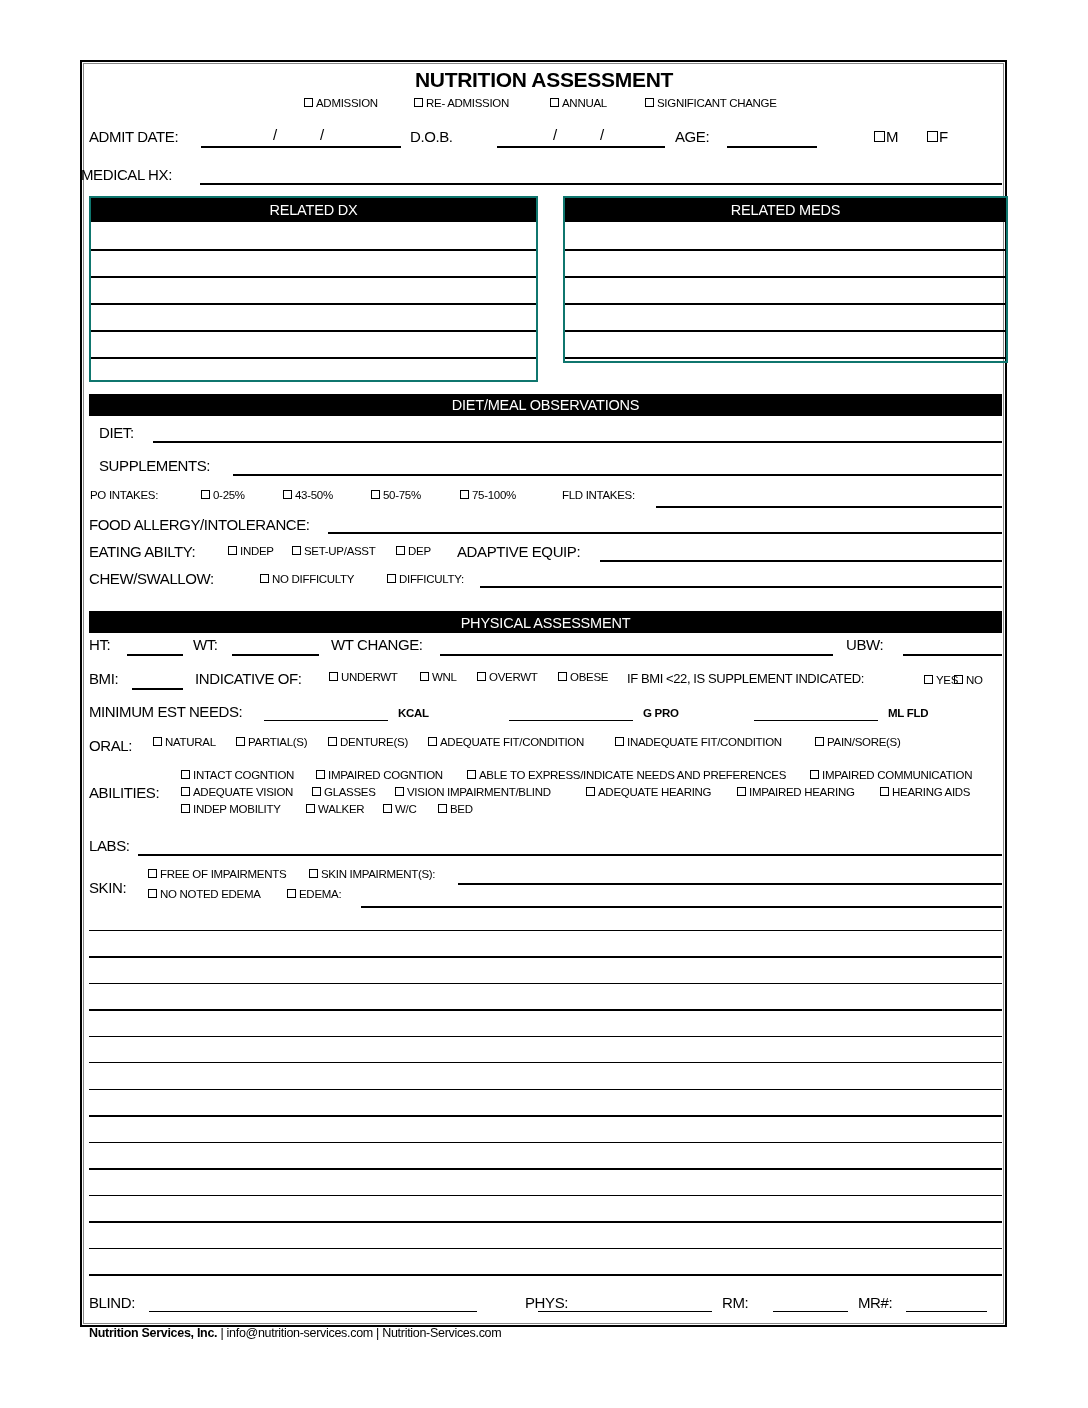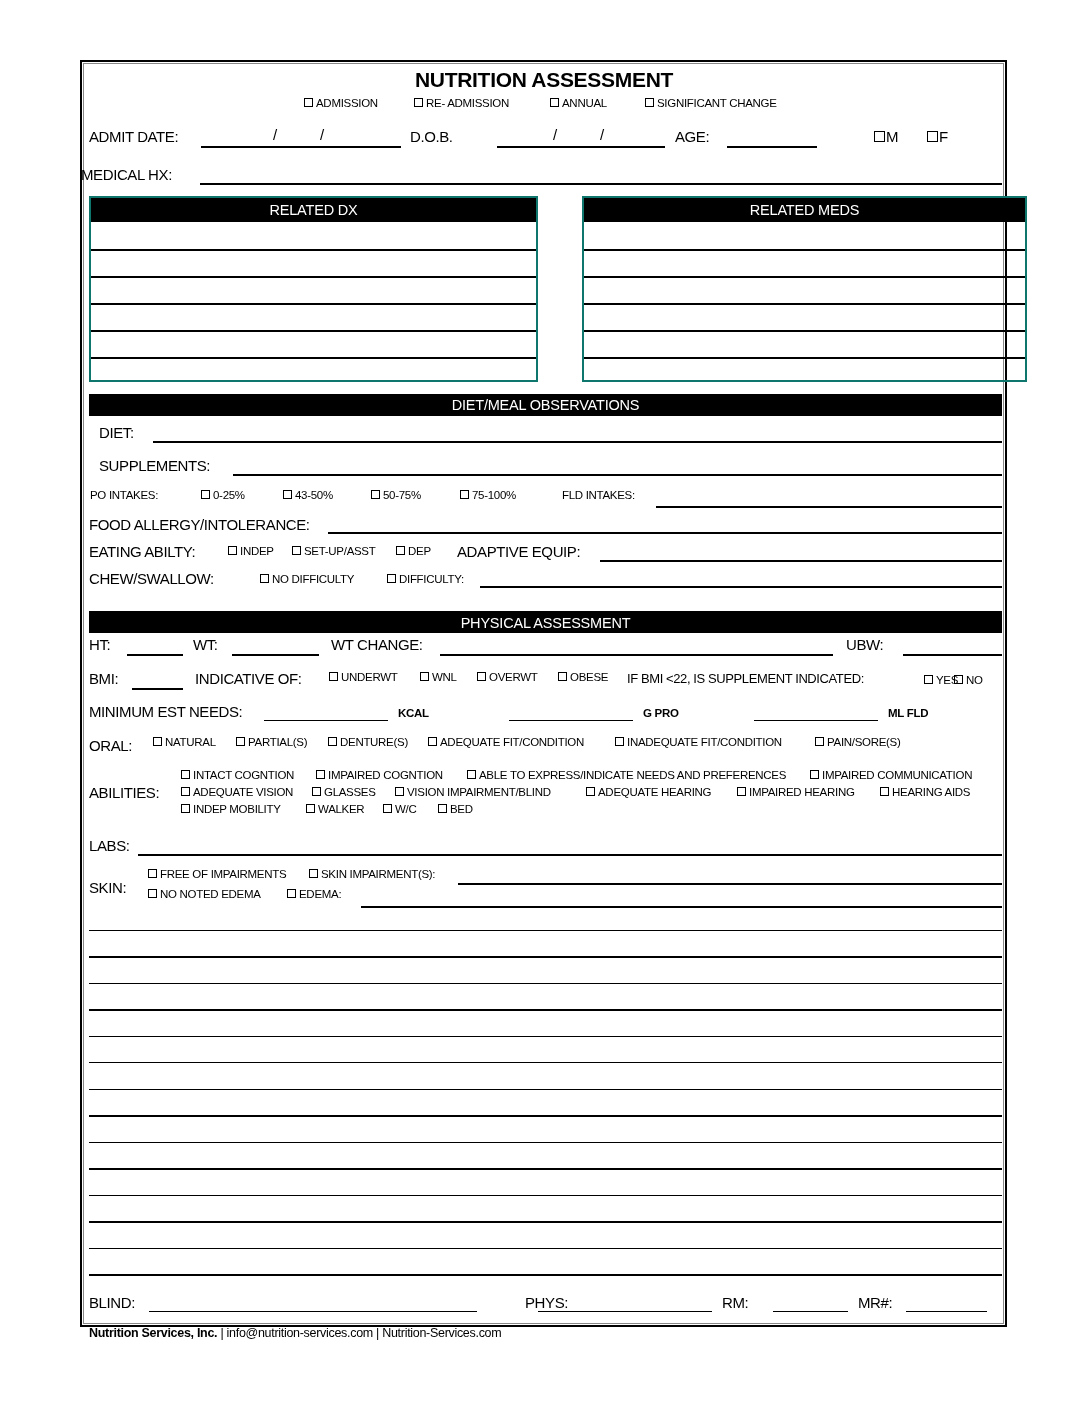--- a/index.html
+++ b/index.html
@@ -55,21 +55,21 @@
 <div class="tbl" style="left:89px;top:196px;width:449px;height:186px;">
   <div class="bar" style="position:relative;height:24px;line-height:24px;">RELATED DX</div>
   <div class="row" style="border-top:none;"></div>
   <div class="row"></div>
   <div class="row"></div>
   <div class="row"></div>
   <div class="row"></div>
   <div class="row"></div>
 </div>
 
-<div class="tbl" style="left:582px;top:196px;width:445px;height:186px;text-decoration:underline;">
+<div class="tbl" style="left:563px;top:196px;width:445px;height:167px;text-decoration:underline;">
   <div class="bar" style="position:relative;height:24px;line-height:24px;">RELATED MEDS</div>
   <div class="row" style="border-top:none;"></div>
   <div class="row"></div>
   <div class="row"></div>
   <div class="row"></div>
   <div class="row"></div>
   <div class="row"></div>
 </div>
 
 <div class="bar" style="left:89px;top:394px;width:913px;height:22px;line-height:22px;">DIET/MEAL OBSERVATIONS</div>

